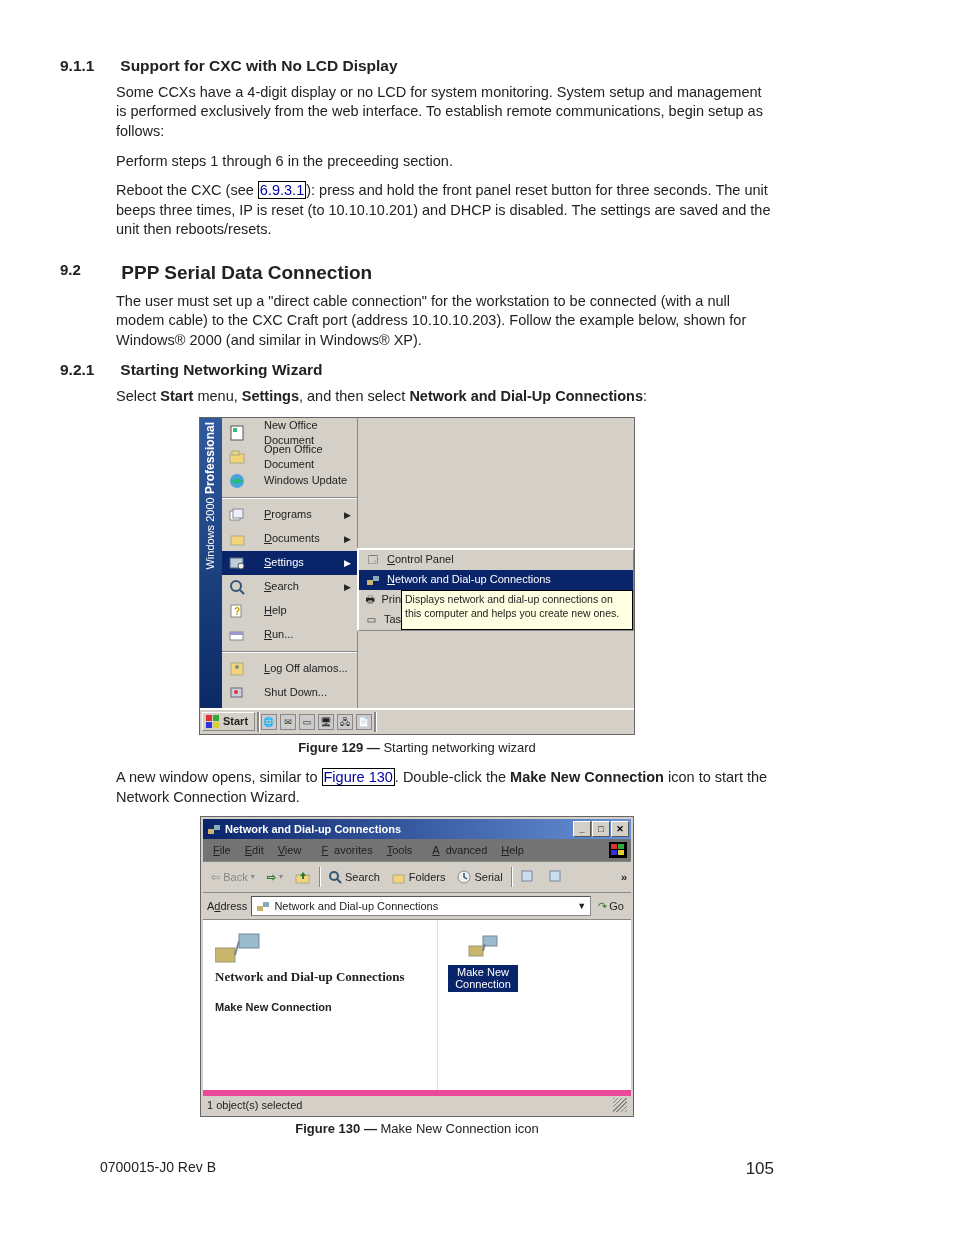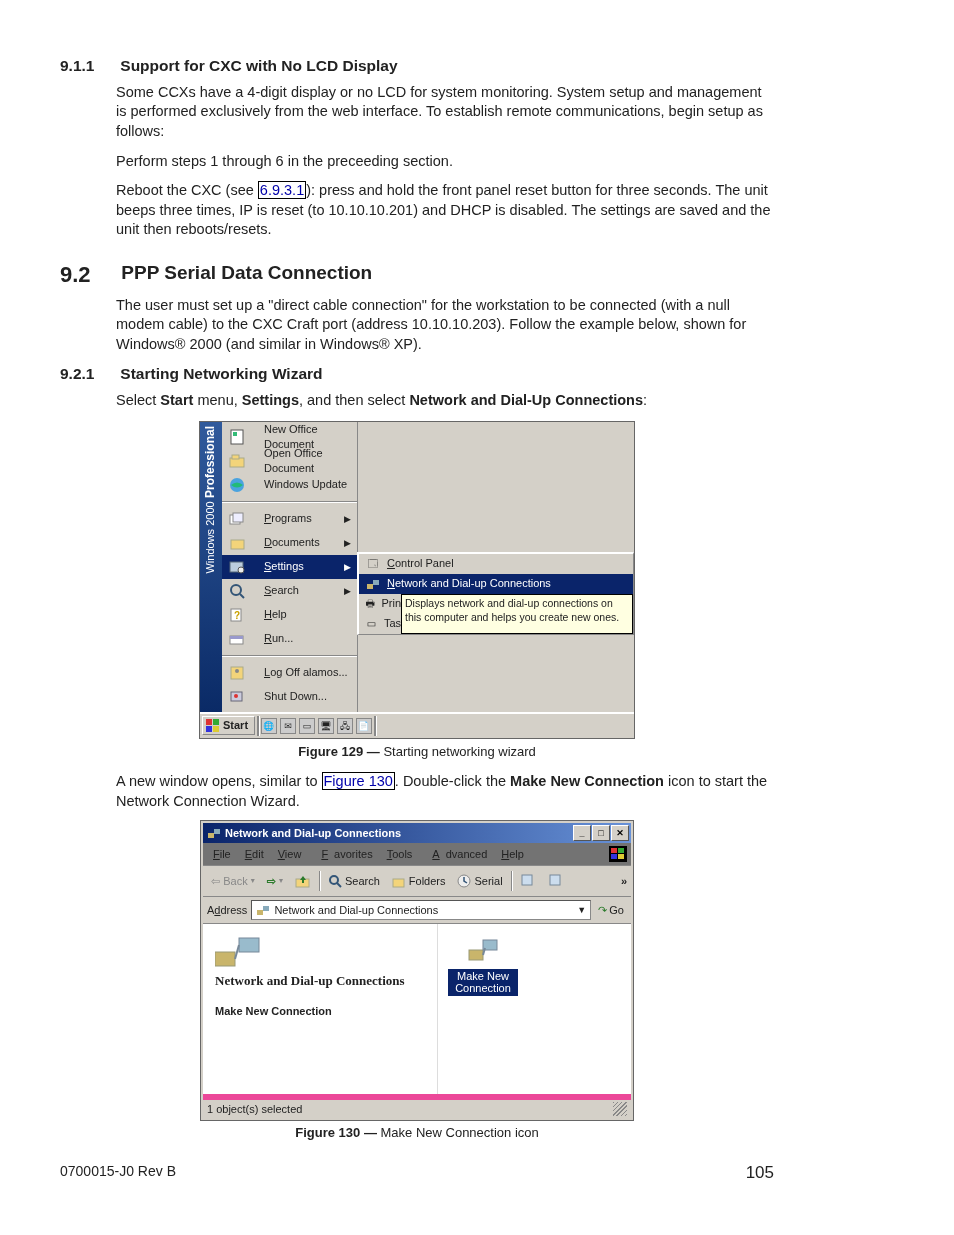--- a/index.html
+++ b/index.html
@@ -7,30 +7,30 @@
     background: #fff;
     margin: 0;
     padding: 50px 60px 30px 60px;
     width: 834px;
     font-size: 14.5px;
     color: #222;
     line-height: 1.35;
     box-sizing: border-box;
   }
   .sec-num { font-weight: bold; display: inline-block; width: 56px; vertical-align: top; }
-  .sec-num-big { font-weight: bold; display: inline-block; width: 56px; vertical-align: top; font-size: 22px;}
+  .sec-num-big { font-weight: bold; display: inline-block; width: 56px; vertical-align: top; font-size: 15px;}
   h3.sub { font-size: 15.5px; font-weight: bold; margin: 6px 0 4px 0; }
   h2.main { font-size: 19px; font-weight: bold; margin: 20px 0 4px 0; }
   .body-indent { margin-left: 56px; }
   p { margin: 6px 0 10px 0; }
   .link-box { border: 1px solid #000; padding: 0 1px; color: #0000aa; }
   .bold { font-weight: bold; }
   .fig-caption { text-align: center; font-size: 13px; margin: 4px 0 12px 0; }
   .fig-caption .bold { font-weight: bold; }
-  .footer { display: flex; justify-content: space-between; font-size: 14px; margin-top: 20px; }
+  .footer { display: flex; justify-content: space-between; font-size: 14px; margin-top: 20px; margin-left: 40px; }
   .footer .page { font-size: 17px; }
 
   
   .startmenu-wrap { width: 436px; margin: 8px auto 2px auto; border: 1px solid #666; font-family: Tahoma, Arial, sans-serif; font-size: 11px; background: #d4d0c8; box-sizing: border-box; overflow: hidden; }
   .vbar { width: 22px; background: linear-gradient(#305a9c,#0a2a66); position: relative; }
   .vbar-text { color: #fff; font-weight: bold; font-size: 12px; writing-mode: vertical-rl; transform: rotate(180deg); white-space: nowrap; text-align: left; padding: 4px 2px; }
   .vbar-text .light { font-weight: normal; font-size: 11px;}
   .menulist { flex: 1; background: #d4d0c8; }
   .menugroup { padding: 3px 0; }
   .menurow { display: flex; align-items: center; height: 24px; padding: 0 6px 0 4px; gap: 16px; position: relative; }

